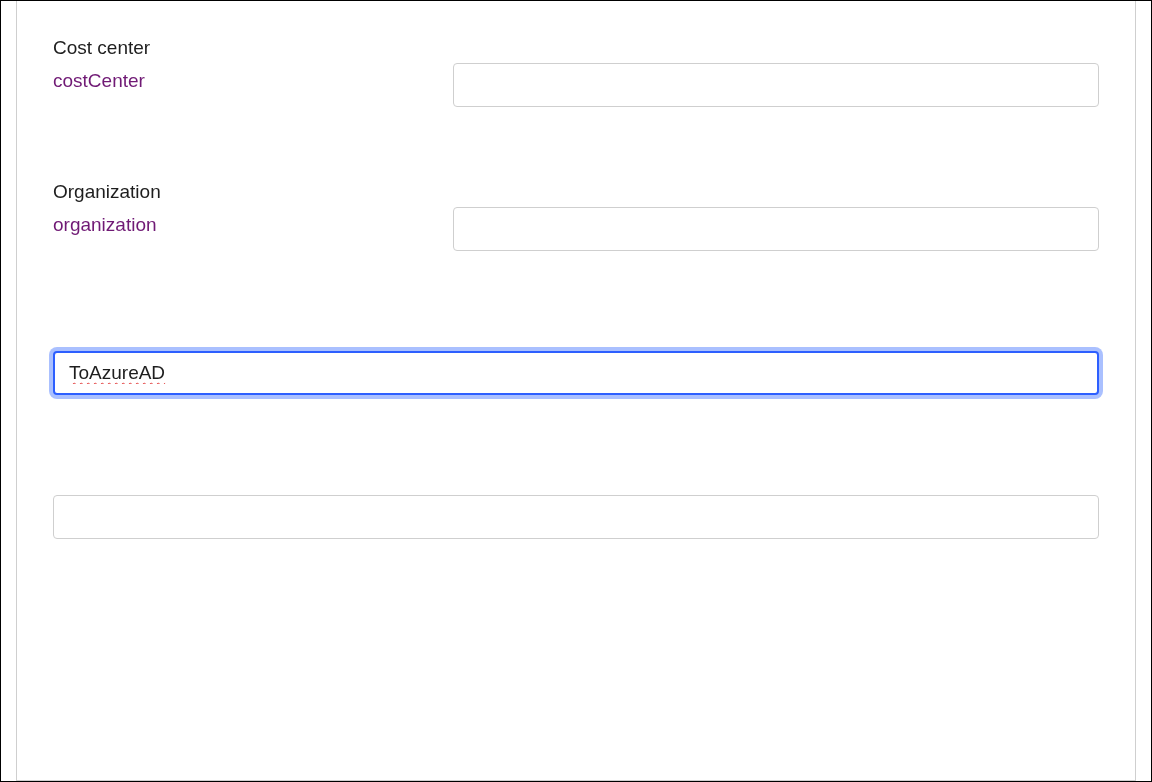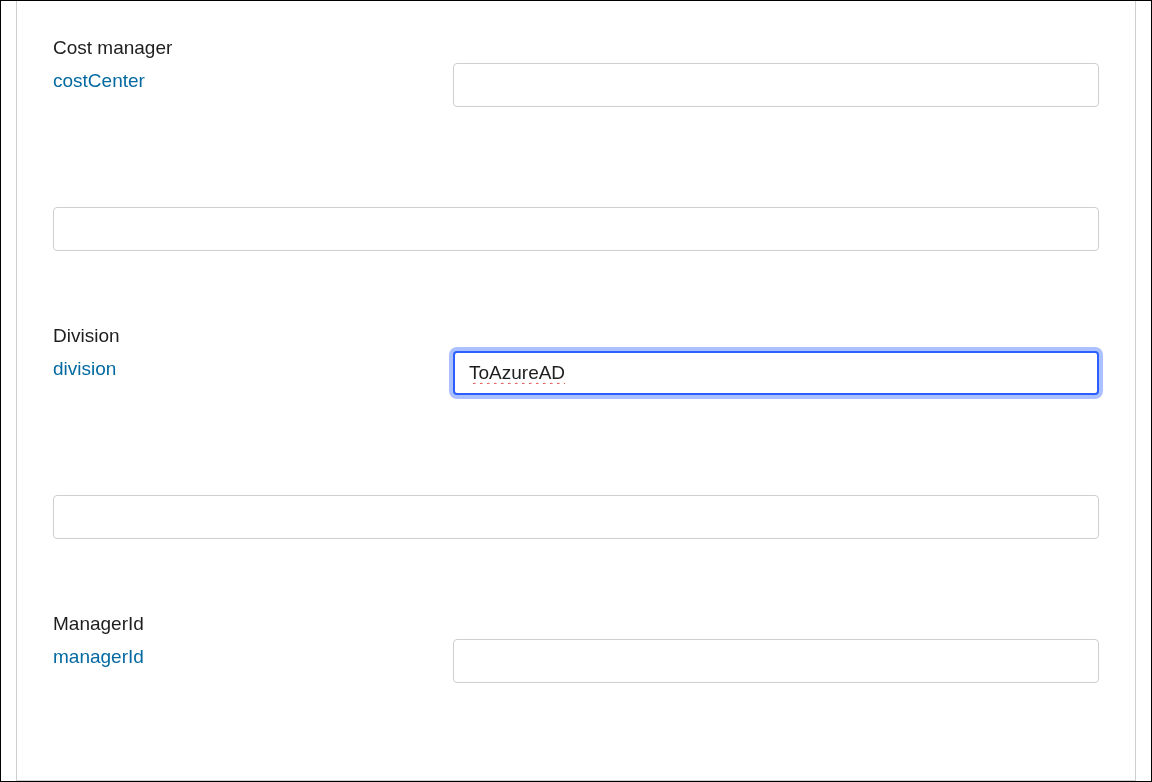--- a/index.html
+++ b/index.html
@@ -44,21 +44,21 @@
       flex-shrink: 0;
       padding-top: 4px;
     }
     .label-main {
       font-size: 19px;
       color: #1e1e1e;
       line-height: 1.4;
     }
     .label-sub {
       font-size: 19px;
-      color: #0369a1;
+      color: #701a75;
       line-height: 1.4;
       margin-top: 6px;
     }
     .input-col {
       flex: 1;
       padding-top: 2px;
     }
     .text-input {
       width: 100%;
       height: 44px;
@@ -82,55 +82,46 @@
     }
   </style>
 </head>
 <body>
 
 <div class="outer-border">
   <div class="inner-panel">
 
     <div class="form-row">
       <div class="label-col">
-        <div class="label-main">Cost manager</div>
+        <div class="label-main">Cost center</div>
         <div class="label-sub">costCenter</div>
       </div>
       <div class="input-col">
         <input type="text" class="text-input" value="" style="">
       </div>
     </div>
 
     <div class="form-row">
+      <div class="label-col">
+        <div class="label-main">Organization</div>
+        <div class="label-sub">organization</div>
+      </div>
       <div class="input-col">
         <input type="text" class="text-input" value="" style="">
       </div>
     </div>
 
     <div class="form-row">
-      <div class="label-col">
-        <div class="label-main">Division</div>
-        <div class="label-sub">division</div>
-      </div>
       <div class="input-col">
         <input type="text" class="text-input focused" value="ToAzureAD" style="">
       </div>
     </div>
 
     <div class="form-row">
       <div class="input-col">
         <input type="text" class="text-input" value="" style="">
       </div>
     </div>
 
-    <div class="form-row">
-      <div class="label-col">
-        <div class="label-main">ManagerId</div>
-        <div class="label-sub">managerId</div>
-      </div>
-      <div class="input-col">
-        <input type="text" class="text-input" value="" style="">
-      </div>
-    </div>
 
 
   </div>
 </div>
 
 </body></html>

